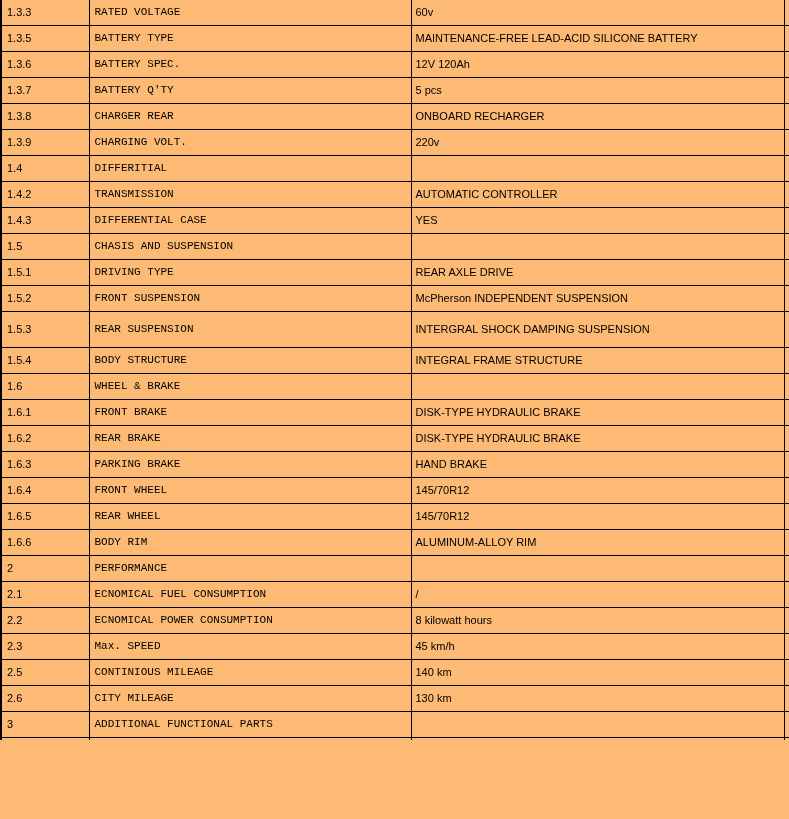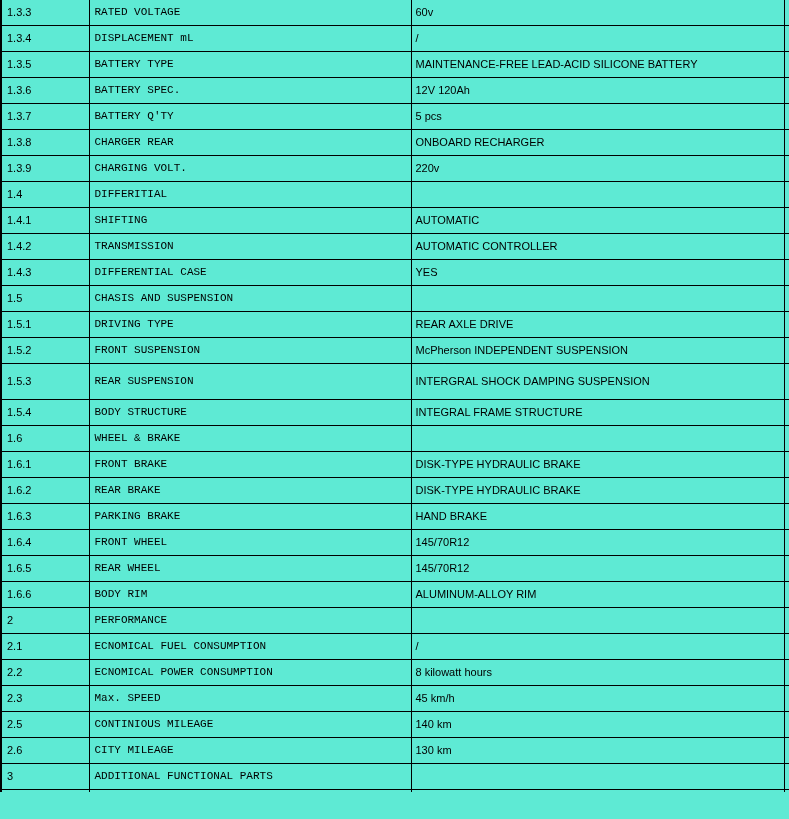--- a/index.html
+++ b/index.html
@@ -5,21 +5,21 @@
   html, body {
     margin: 0;
     padding: 0;
     background: #ffffff;
   }
   .screen {
     position: relative;
     width: 789px;
     height: 819px;
     overflow: hidden;
-    background: #5eead4;
+    background: #fdba74;
     font-family: "Liberation Sans", sans-serif;
     font-size: 11px;
     color: #000000;
   }
   table.spec-table {
     border-collapse: collapse;
     table-layout: fixed;
     width: 789px;
     margin: 0;
   }
@@ -55,26 +55,20 @@
       <col style="width:6px">
     </colgroup>
     <tbody id="spec-tbody">
         <tr class="first-row">
           <td class="c-num">1.3.3</td>
           <td class="c-label">RATED VOLTAGE</td>
           <td class="c-value">60v</td>
           <td class="c-sliver"></td>
         </tr>
         <tr>
-          <td class="c-num">1.3.4</td>
-          <td class="c-label">DISPLACEMENT mL</td>
-          <td class="c-value">/</td>
-          <td class="c-sliver"></td>
-        </tr>
-        <tr>
           <td class="c-num">1.3.5</td>
           <td class="c-label">BATTERY TYPE</td>
           <td class="c-value">MAINTENANCE-FREE LEAD-ACID SILICONE BATTERY</td>
           <td class="c-sliver"></td>
         </tr>
         <tr>
           <td class="c-num">1.3.6</td>
           <td class="c-label">BATTERY SPEC.</td>
           <td class="c-value">12V 120Ah</td>
           <td class="c-sliver"></td>
@@ -94,26 +88,20 @@
         <tr>
           <td class="c-num">1.3.9</td>
           <td class="c-label">CHARGING VOLT.</td>
           <td class="c-value">220v</td>
           <td class="c-sliver"></td>
         </tr>
         <tr>
           <td class="c-num">1.4</td>
           <td class="c-label">DIFFERITIAL</td>
           <td class="c-value"></td>
-          <td class="c-sliver"></td>
-        </tr>
-        <tr>
-          <td class="c-num">1.4.1</td>
-          <td class="c-label">SHIFTING</td>
-          <td class="c-value">AUTOMATIC</td>
           <td class="c-sliver"></td>
         </tr>
         <tr>
           <td class="c-num">1.4.2</td>
           <td class="c-label">TRANSMISSION</td>
           <td class="c-value">AUTOMATIC CONTROLLER</td>
           <td class="c-sliver"></td>
         </tr>
         <tr>
           <td class="c-num">1.4.3</td>

